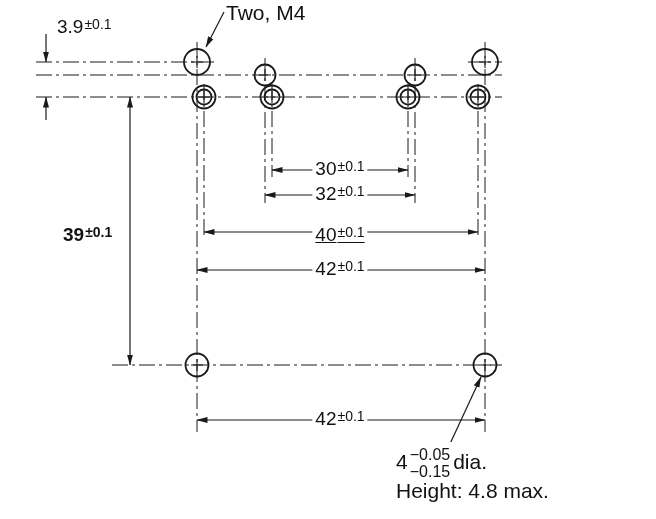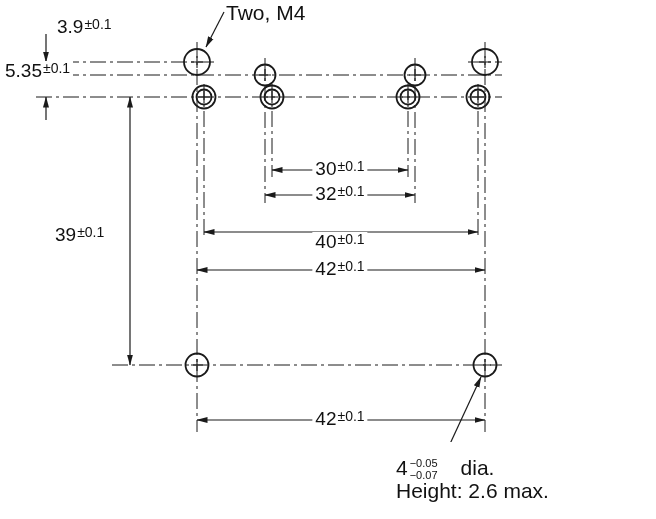--- a/index.html
+++ b/index.html
@@ -20,26 +20,26 @@
     background: #ffffff;
     line-height: 1.1;
   }
   .note { font-size: 21px; }
   .dim-label { font-size: 19px; padding: 0 3px; }
   .center-h { transform: translateX(-50%); }
   .tol { font-size: 14px; vertical-align: 4px; margin-left: 1px; }
   .stack {
     display: inline-flex;
     flex-direction: column;
-    font-size: 11px;
+    font-size: 16px;
     line-height: 1.05;
     vertical-align: middle;
-    margin: 16px 2px;
+    margin: 5px 2px;
   }
-  .suffix { margin-left: 21px; }
+  .suffix { margin-left: 1px; }
 
   
   .cl    { stroke: #1a1a1a; stroke-width: 1;   fill: none; stroke-dasharray: 16 4 3 4; }
   .dim   { stroke: #1a1a1a; stroke-width: 1.2; fill: none; }
   .hole  { stroke: #1a1a1a; stroke-width: 1.8; fill: none; }
   .cross { stroke: #1a1a1a; stroke-width: 1.1; fill: none; }
   .arrowhead { fill: #1a1a1a; }
 </style>
 </head>
 <body>
@@ -112,50 +112,47 @@
       <path d="M479 365 H491 M485 359 V371"></path>
     </g>
   </svg>
 
   <div class="label note" style="left:226px; top:1px;">Two, M4</div>
 
   <div class="label dim-label" style="left:54px; top:17px;">
     <span>3.9</span><span class="tol">±0.1</span>
   </div>
 
-  <div class="label dim-label" style="left:2px; top:61px;">
-    <span>5.35</span><span class="tol">±0.1</span>
-  </div>
 
-  <div class="label dim-label" style="left:52px; top:225px;">
+  <div class="label dim-label" style="left:60px; top:225px;font-weight:bold;">
     <span>39</span><span class="tol">±0.1</span>
   </div>
 
   <div class="label dim-label center-h" style="left:340px; top:159px;">
     <span>30</span><span class="tol">±0.1</span>
   </div>
 
   <div class="label dim-label center-h" style="left:340px; top:184px;">
     <span>32</span><span class="tol">±0.1</span>
   </div>
 
-  <div class="label dim-label center-h" style="left:340px; top:232px;">
+  <div class="label dim-label center-h" style="left:340px; top:225px;text-decoration:underline;">
     <span>40</span><span class="tol">±0.1</span>
   </div>
 
   <div class="label dim-label center-h" style="left:340px; top:259px;">
     <span>42</span><span class="tol">±0.1</span>
   </div>
 
   <div class="label dim-label center-h" style="left:340px; top:409px;">
     <span>42</span><span class="tol">±0.1</span>
   </div>
 
   <div class="label note" style="left:396px; top:442px;">
     <span>4</span><span class="stack">
         <span>−0.05</span>
-        <span>−0.07</span>
+        <span>−0.15</span>
       </span><span class="suffix">dia.</span>
   </div>
 
-  <div class="label note" style="left:396px; top:479px;">Height: 2.6 max.</div>
+  <div class="label note" style="left:396px; top:479px;">Height: 4.8 max.</div>
 
 </div>
 
 </body></html>

